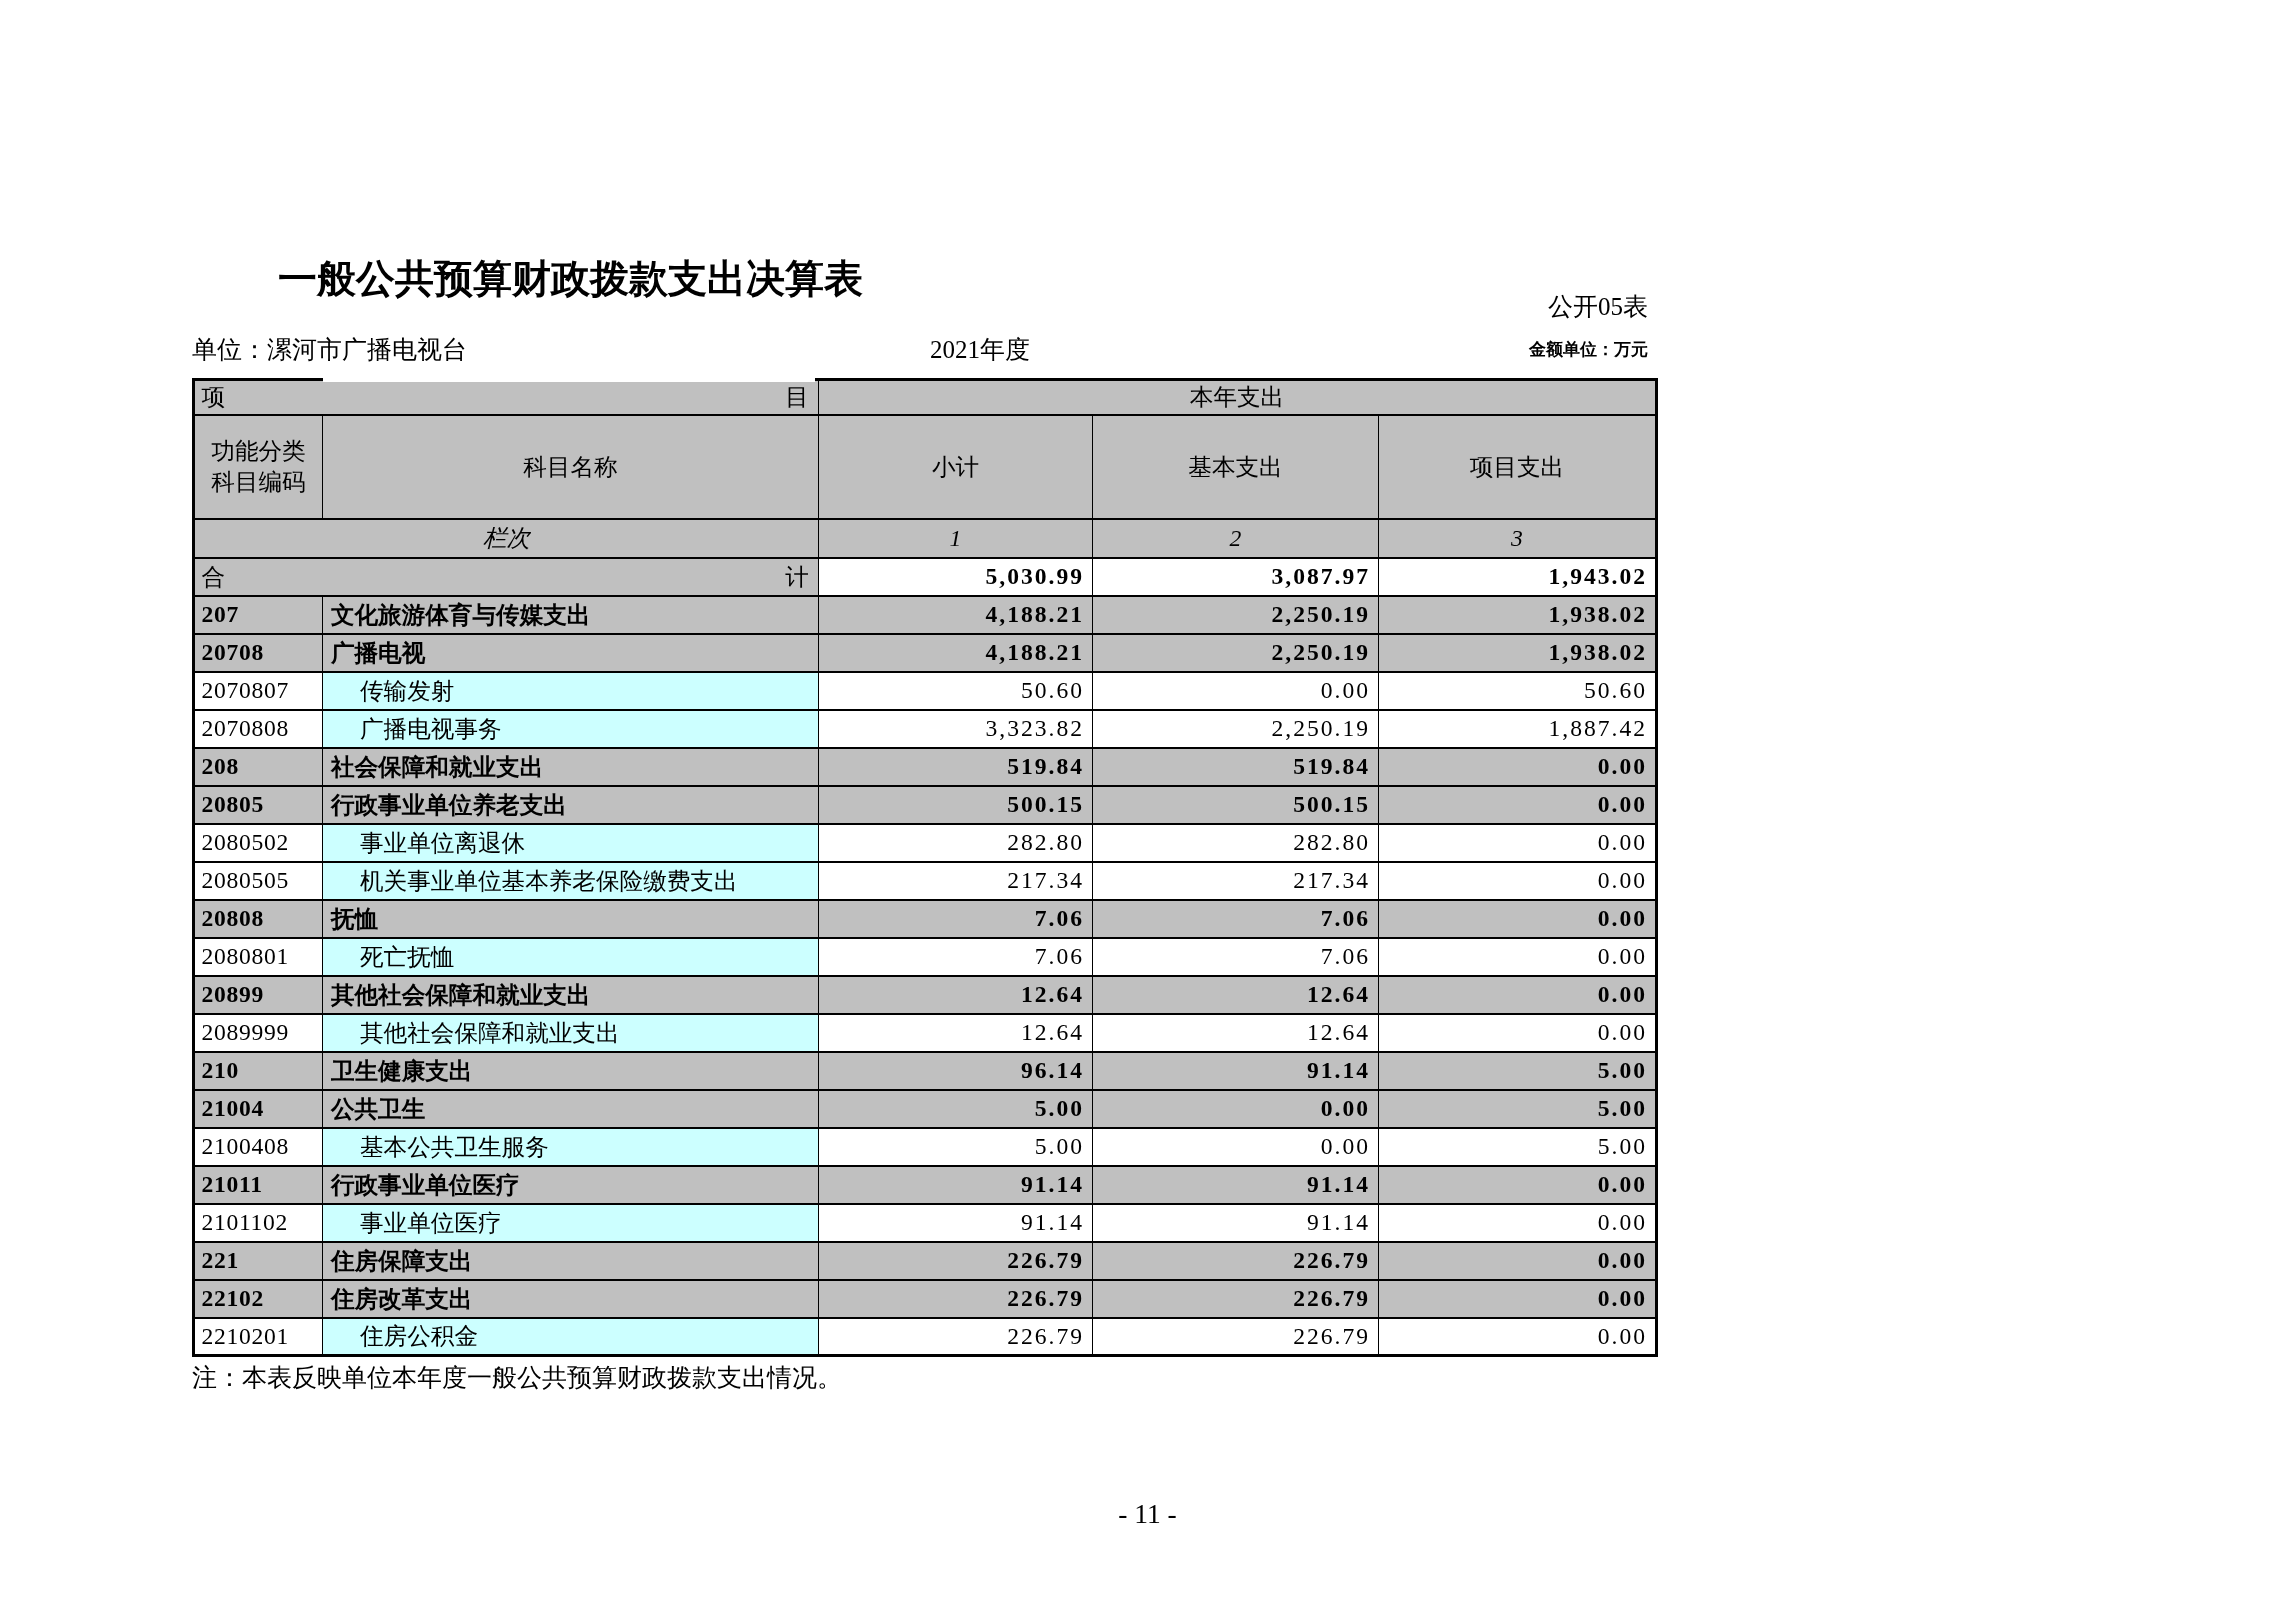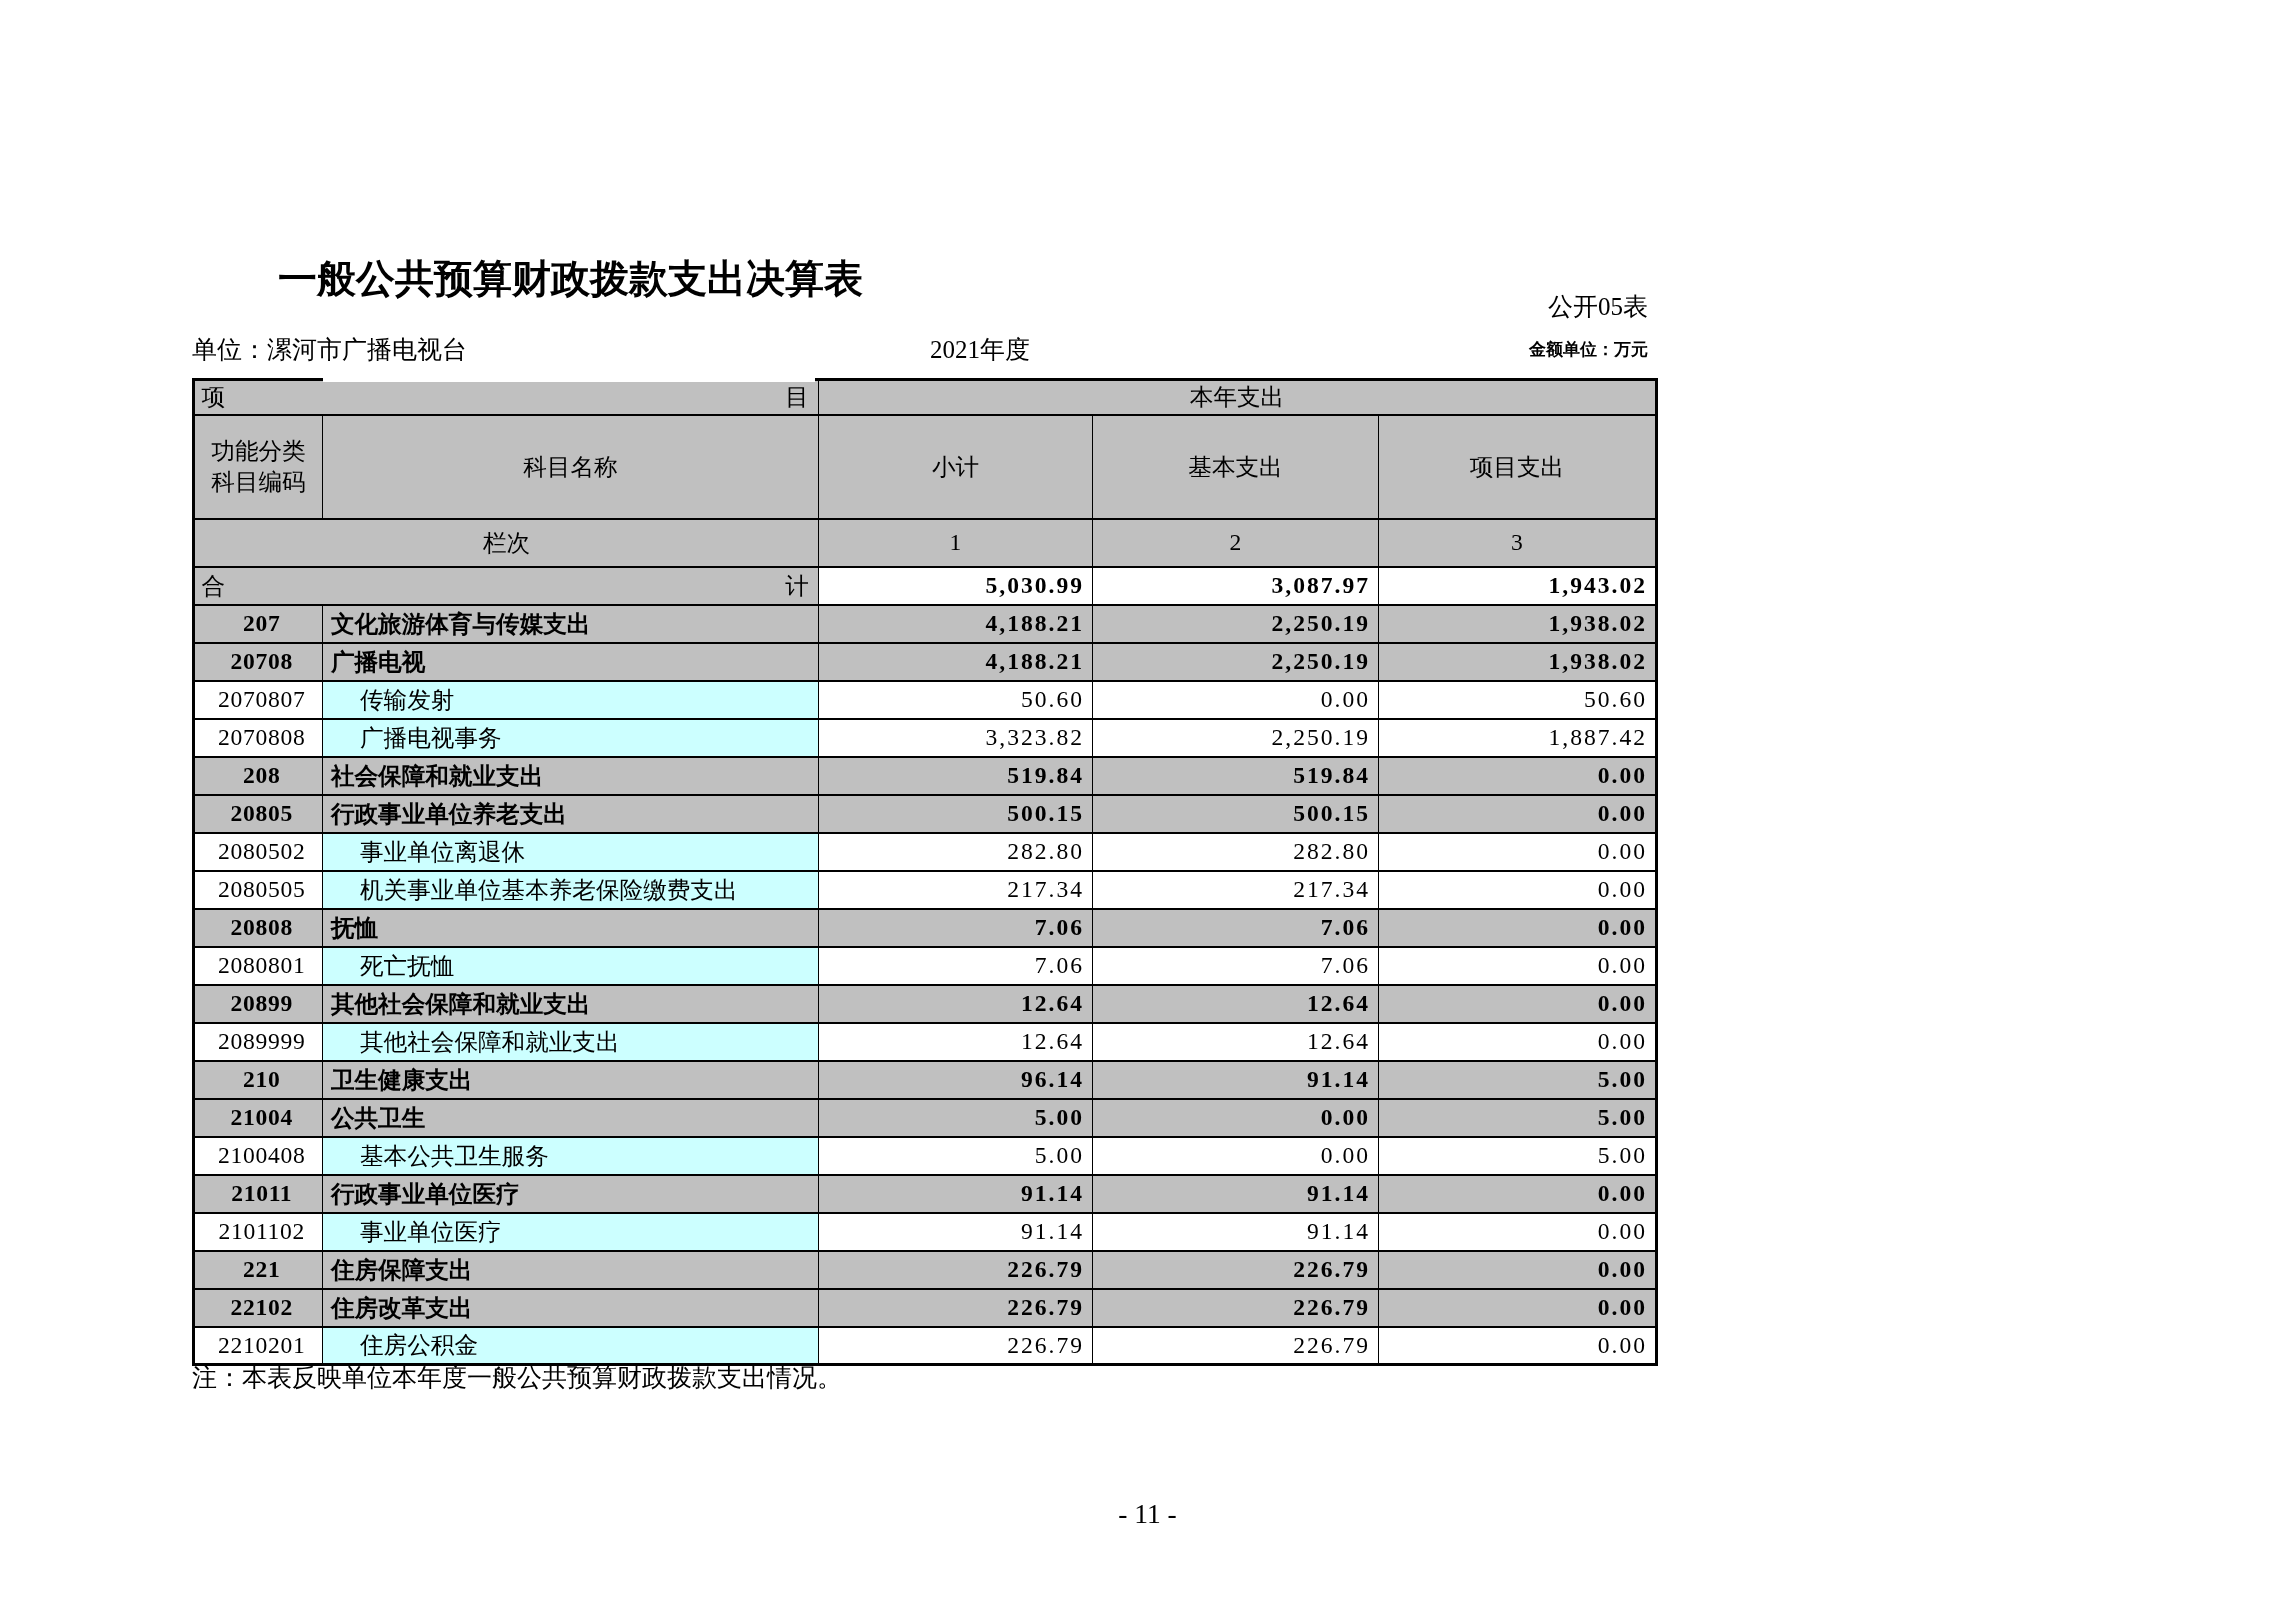--- a/index.html
+++ b/index.html
@@ -84,41 +84,41 @@
     border-left: 1.3px solid var(--ink);
     border-right: 1.3px solid var(--ink);
     border-top: 2.6px solid var(--ink);
     border-bottom: 2.6px solid var(--ink);
     overflow: hidden;
     white-space: nowrap;
     vertical-align: middle;
   }
   tr.hdr-a  { height: 35px; }
   tr.hdr-b  { height: 104px; }
-  tr.hdr-c  { height: 48px; }
+  tr.hdr-c  { height: 39px; font-style: italic; }
   tr.total-row { height: 38px; }
   tr.data-row  { height: 38px; }
 
   .gray { background: var(--gray); }
   .center { text-align: center; }
 
   .justify-cell {
     display: flex;
     justify-content: space-between;
     align-items: center;
     padding: 0 9.2px 0 6.5px;
     height: 100%;
   }
   td.cell-justify { padding: 0; }
   td.cell-justify .justify-cell { width: 100%; }
 
   .code-lines div { line-height: 31px; text-align: center; }
 
   td.code {
-    text-align: center;
+    text-align: left;
     padding-left: 6.5px;
     letter-spacing: 0.7px;
   }
   td.name {
     text-align: left;
     padding-left: 7.9px;
   }
   td.num {
     text-align: right;
     padding-right: 7.9px;

